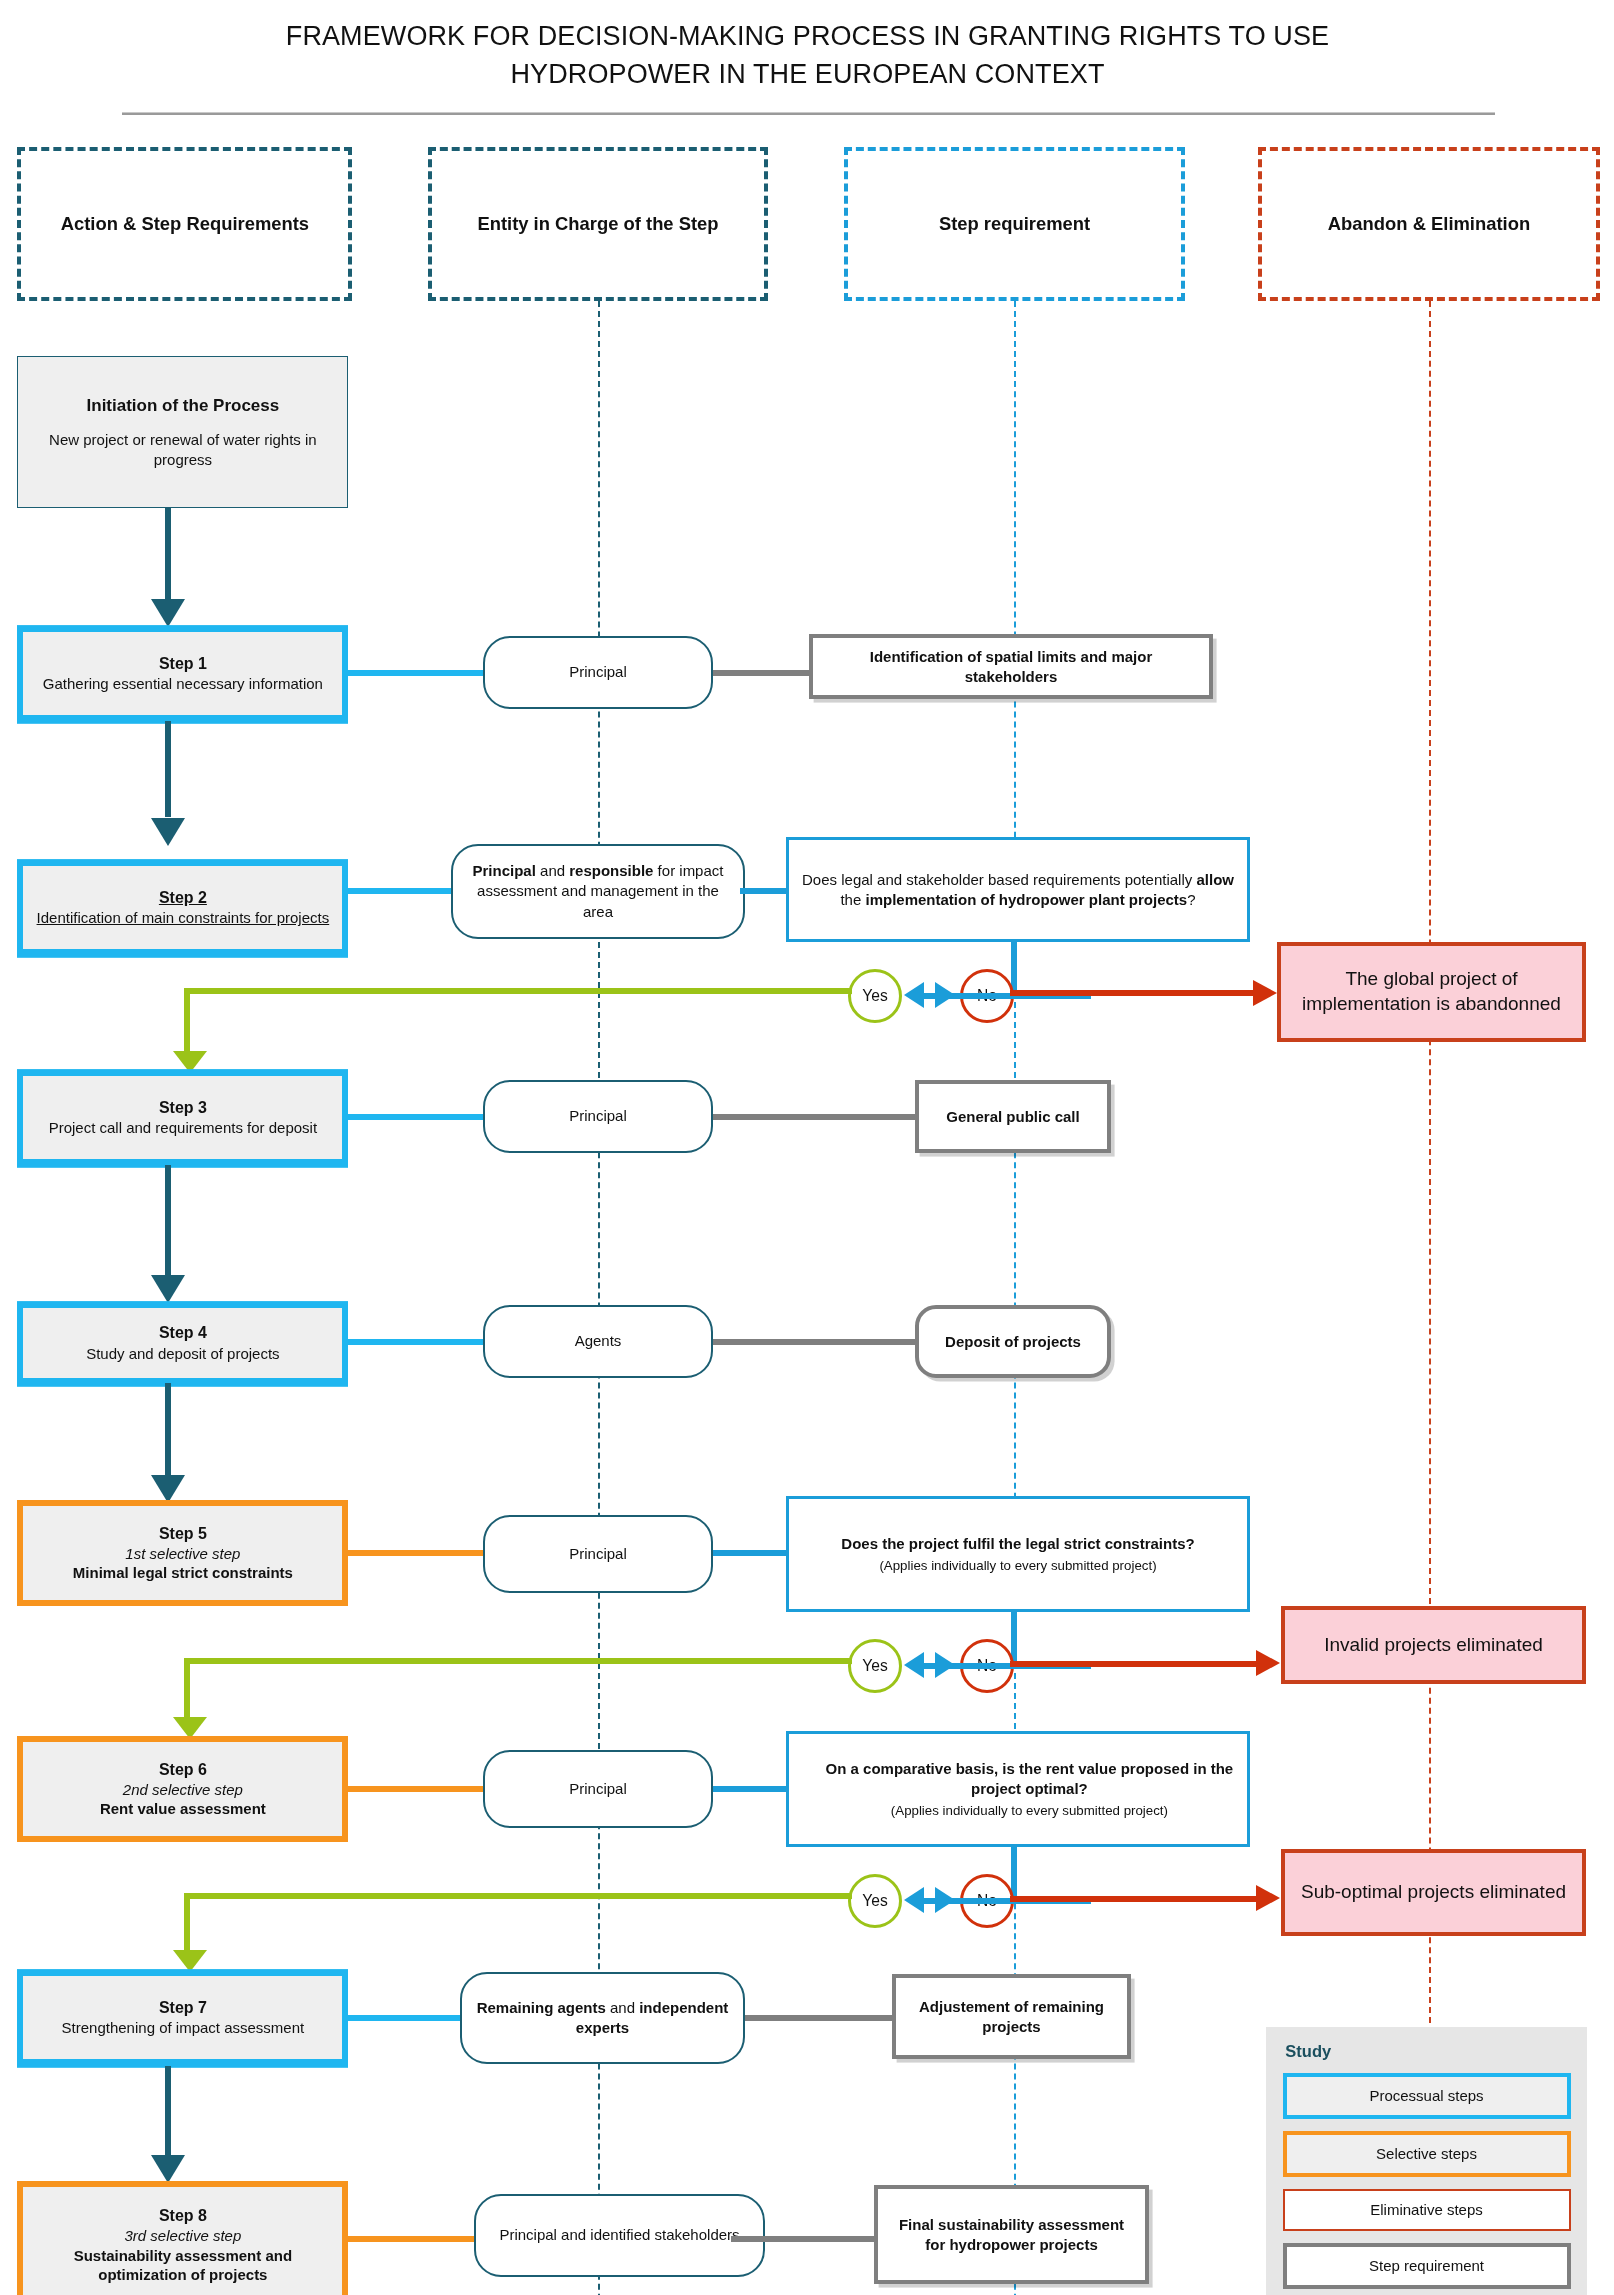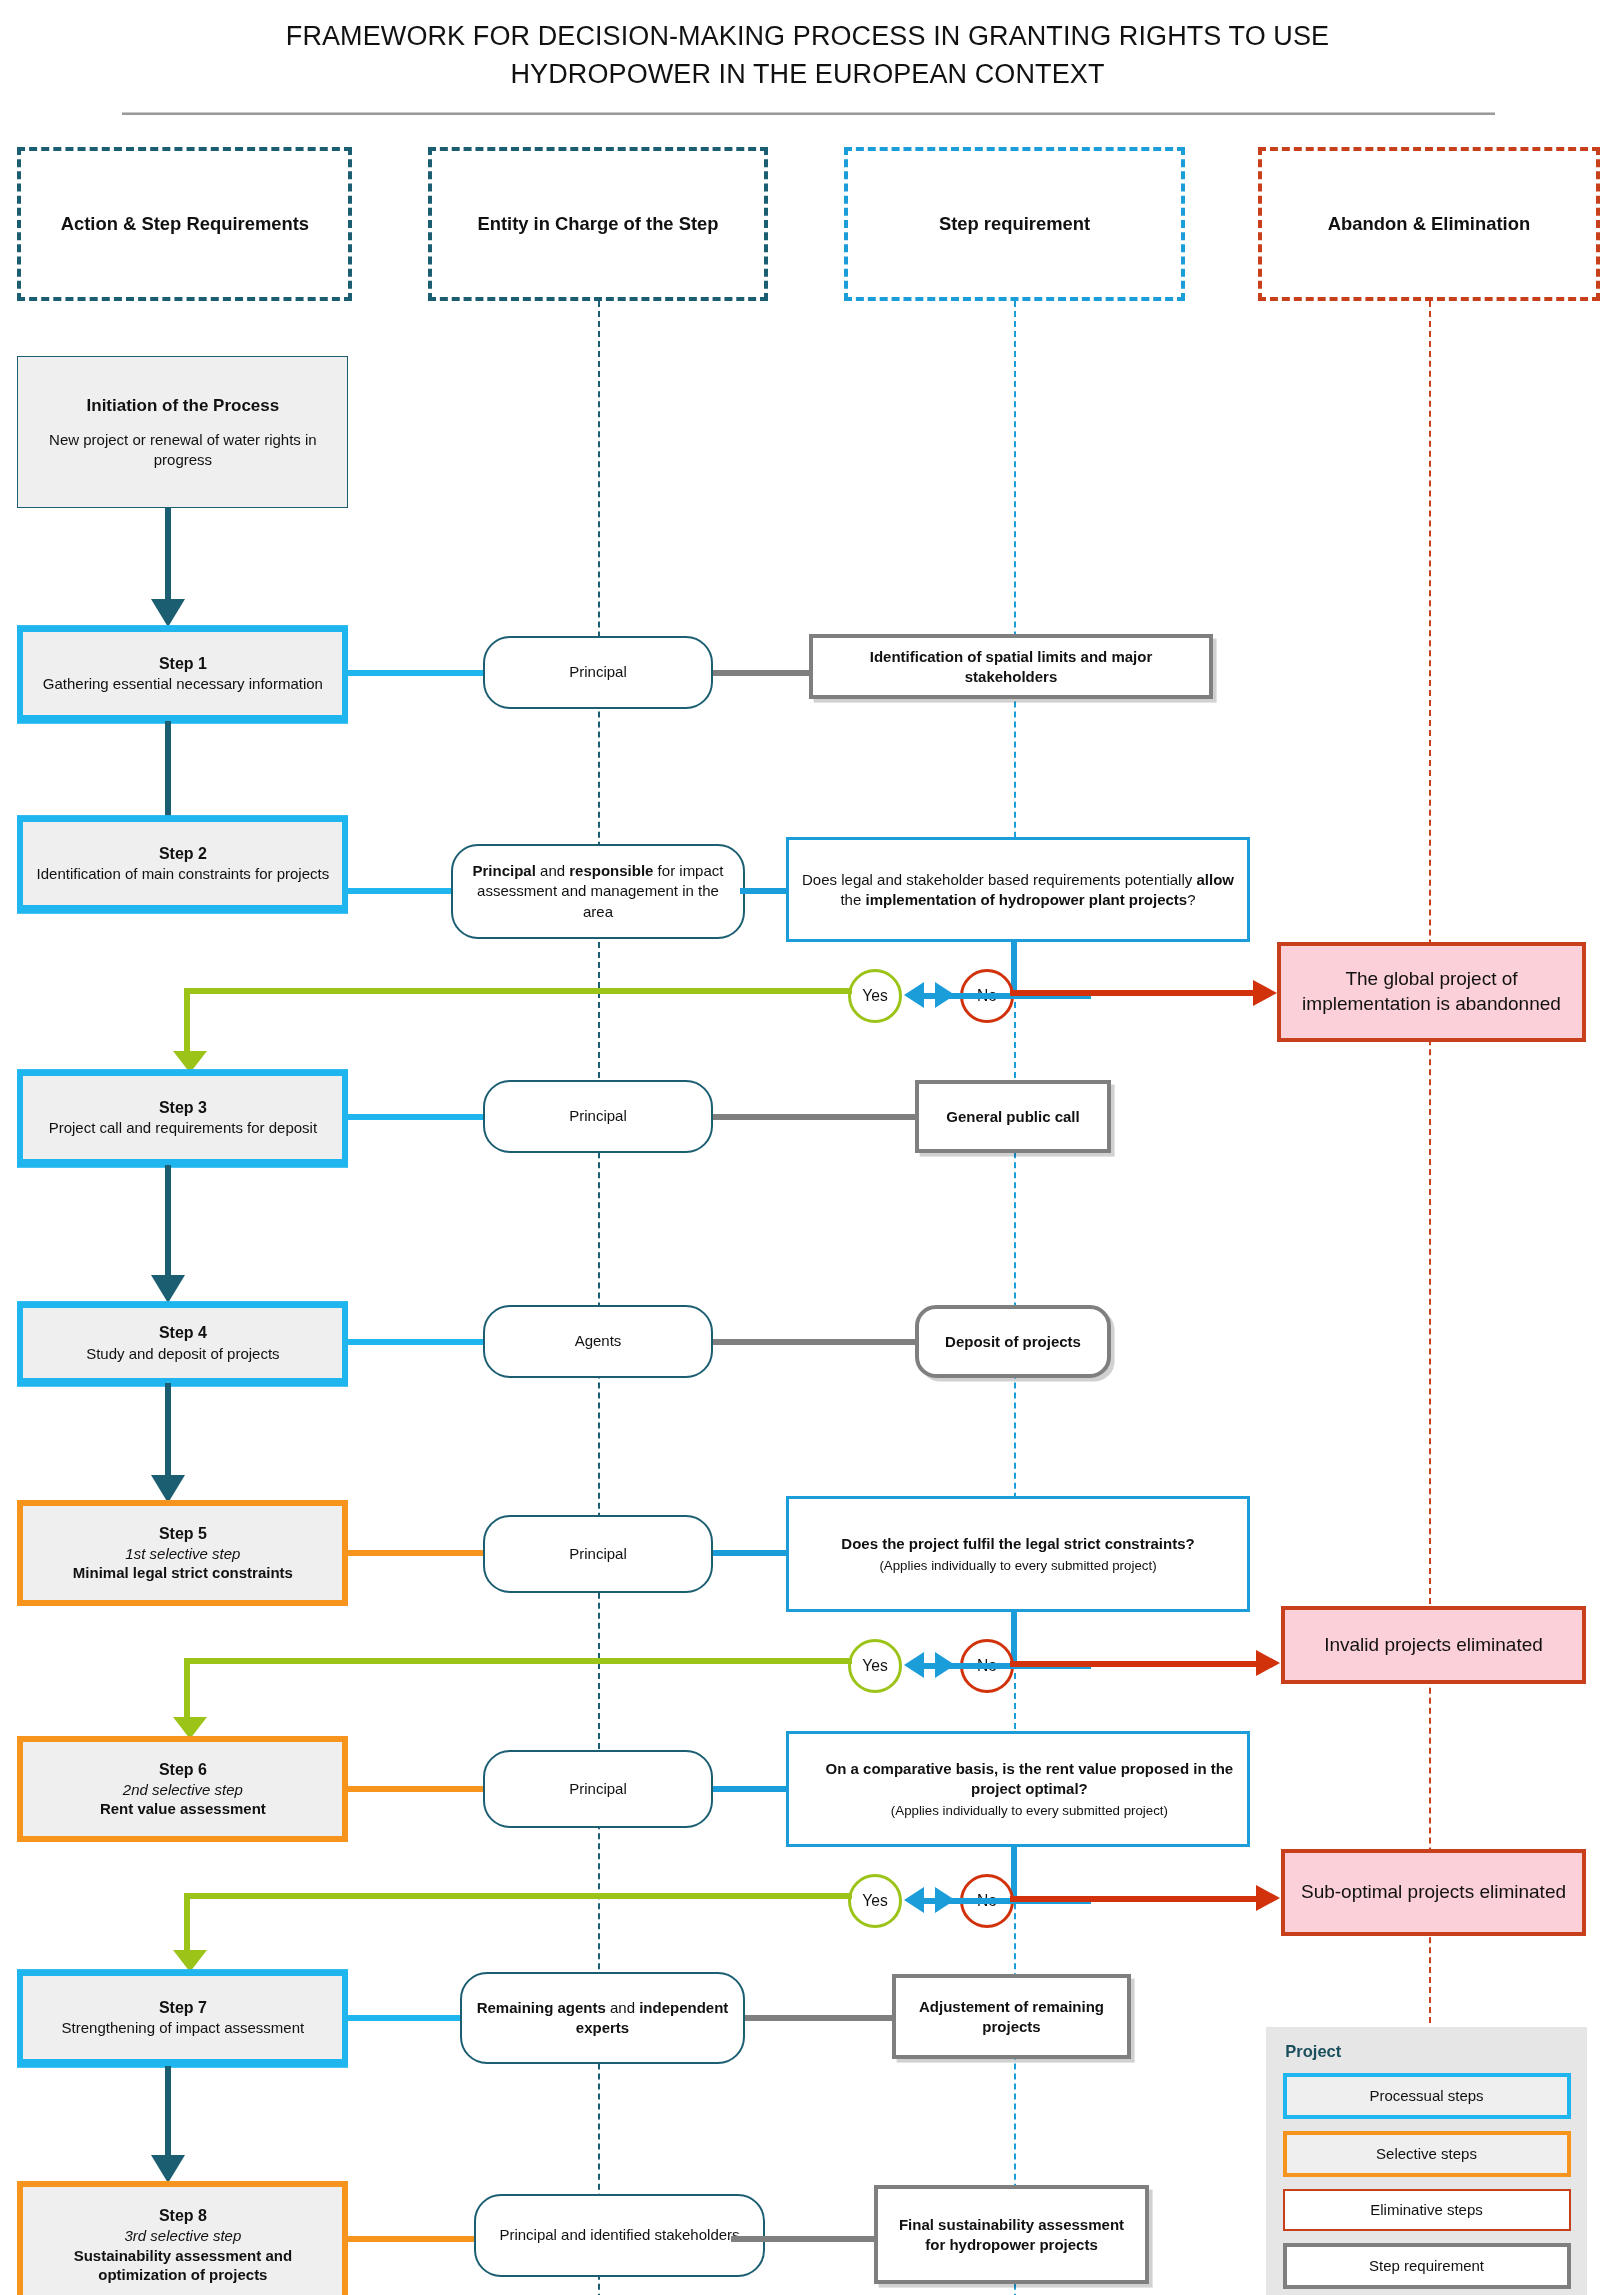--- a/index.html
+++ b/index.html
@@ -173,21 +173,21 @@
   <span>Principal</span>
 </div>
 <div class="abs hline grey" style="left:713px;top:670px;width:100px;"></div>
 <div class="abs req" style="left:809px;top:634px;width:404px;height:65px;">
   <span>Identification of spatial limits and major stakeholders</span>
 </div>
 
 <div class="abs vline darkblue" style="left:165px;top:721px;height:96px;"></div>
 <div class="abs arrowdown" style="left:151px;top:818px;border-top:28.5px solid #1b5e72;"></div>
 
-<div class="abs stepbox proc" style="top:816px;height:95px;">
+<div class="abs stepbox proc" style="top:860px;height:95px;text-decoration:underline;">
   <div class="t1">Step 2</div>
   <div class="t2">Identification of main constraints for projects</div>
 </div>
 <div class="abs hline cyan" style="left:348px;top:888px;width:106px;"></div>
 <div class="abs entity" style="left:451px;top:844px;width:294px;height:95px;">
   <span><b>Principal</b> and <b>responsible</b> for impact assessment and management in the area</span>
 </div>
 <div class="abs hline blue" style="left:740px;top:888px;width:51px;"></div>
 <div class="abs ques" style="left:786px;top:837px;width:464px;height:105px;">
   <span class="qn">Does legal and stakeholder based requirements potentially <b>allow</b> the <b>implementation of hydropower plant projects</b>?</span>
@@ -338,21 +338,21 @@
 <div class="abs hline orange" style="left:348px;top:2236px;width:129px;"></div>
 <div class="abs entity" style="left:474px;top:2194px;width:291px;height:83px;">
   <span>Principal and identified stakeholders</span>
 </div>
 <div class="abs hline grey" style="left:731px;top:2236px;width:147px;"></div>
 <div class="abs req" style="left:874px;top:2185px;width:275px;height:99px;">
   <span>Final sustainability assessment for hydropower projects</span>
 </div>
 
 <div class="abs" id="legend">
-  <div class="lg-title">Project</div>
+  <div class="lg-title">Study</div>
   <div class="lg-item lg-proc">
     <span>Processual steps</span>
   </div>
   <div class="lg-item lg-sel">
     <span>Selective steps</span>
   </div>
   <div class="lg-item lg-elim">
     <span>Eliminative steps</span>
   </div>
   <div class="lg-item lg-req">

